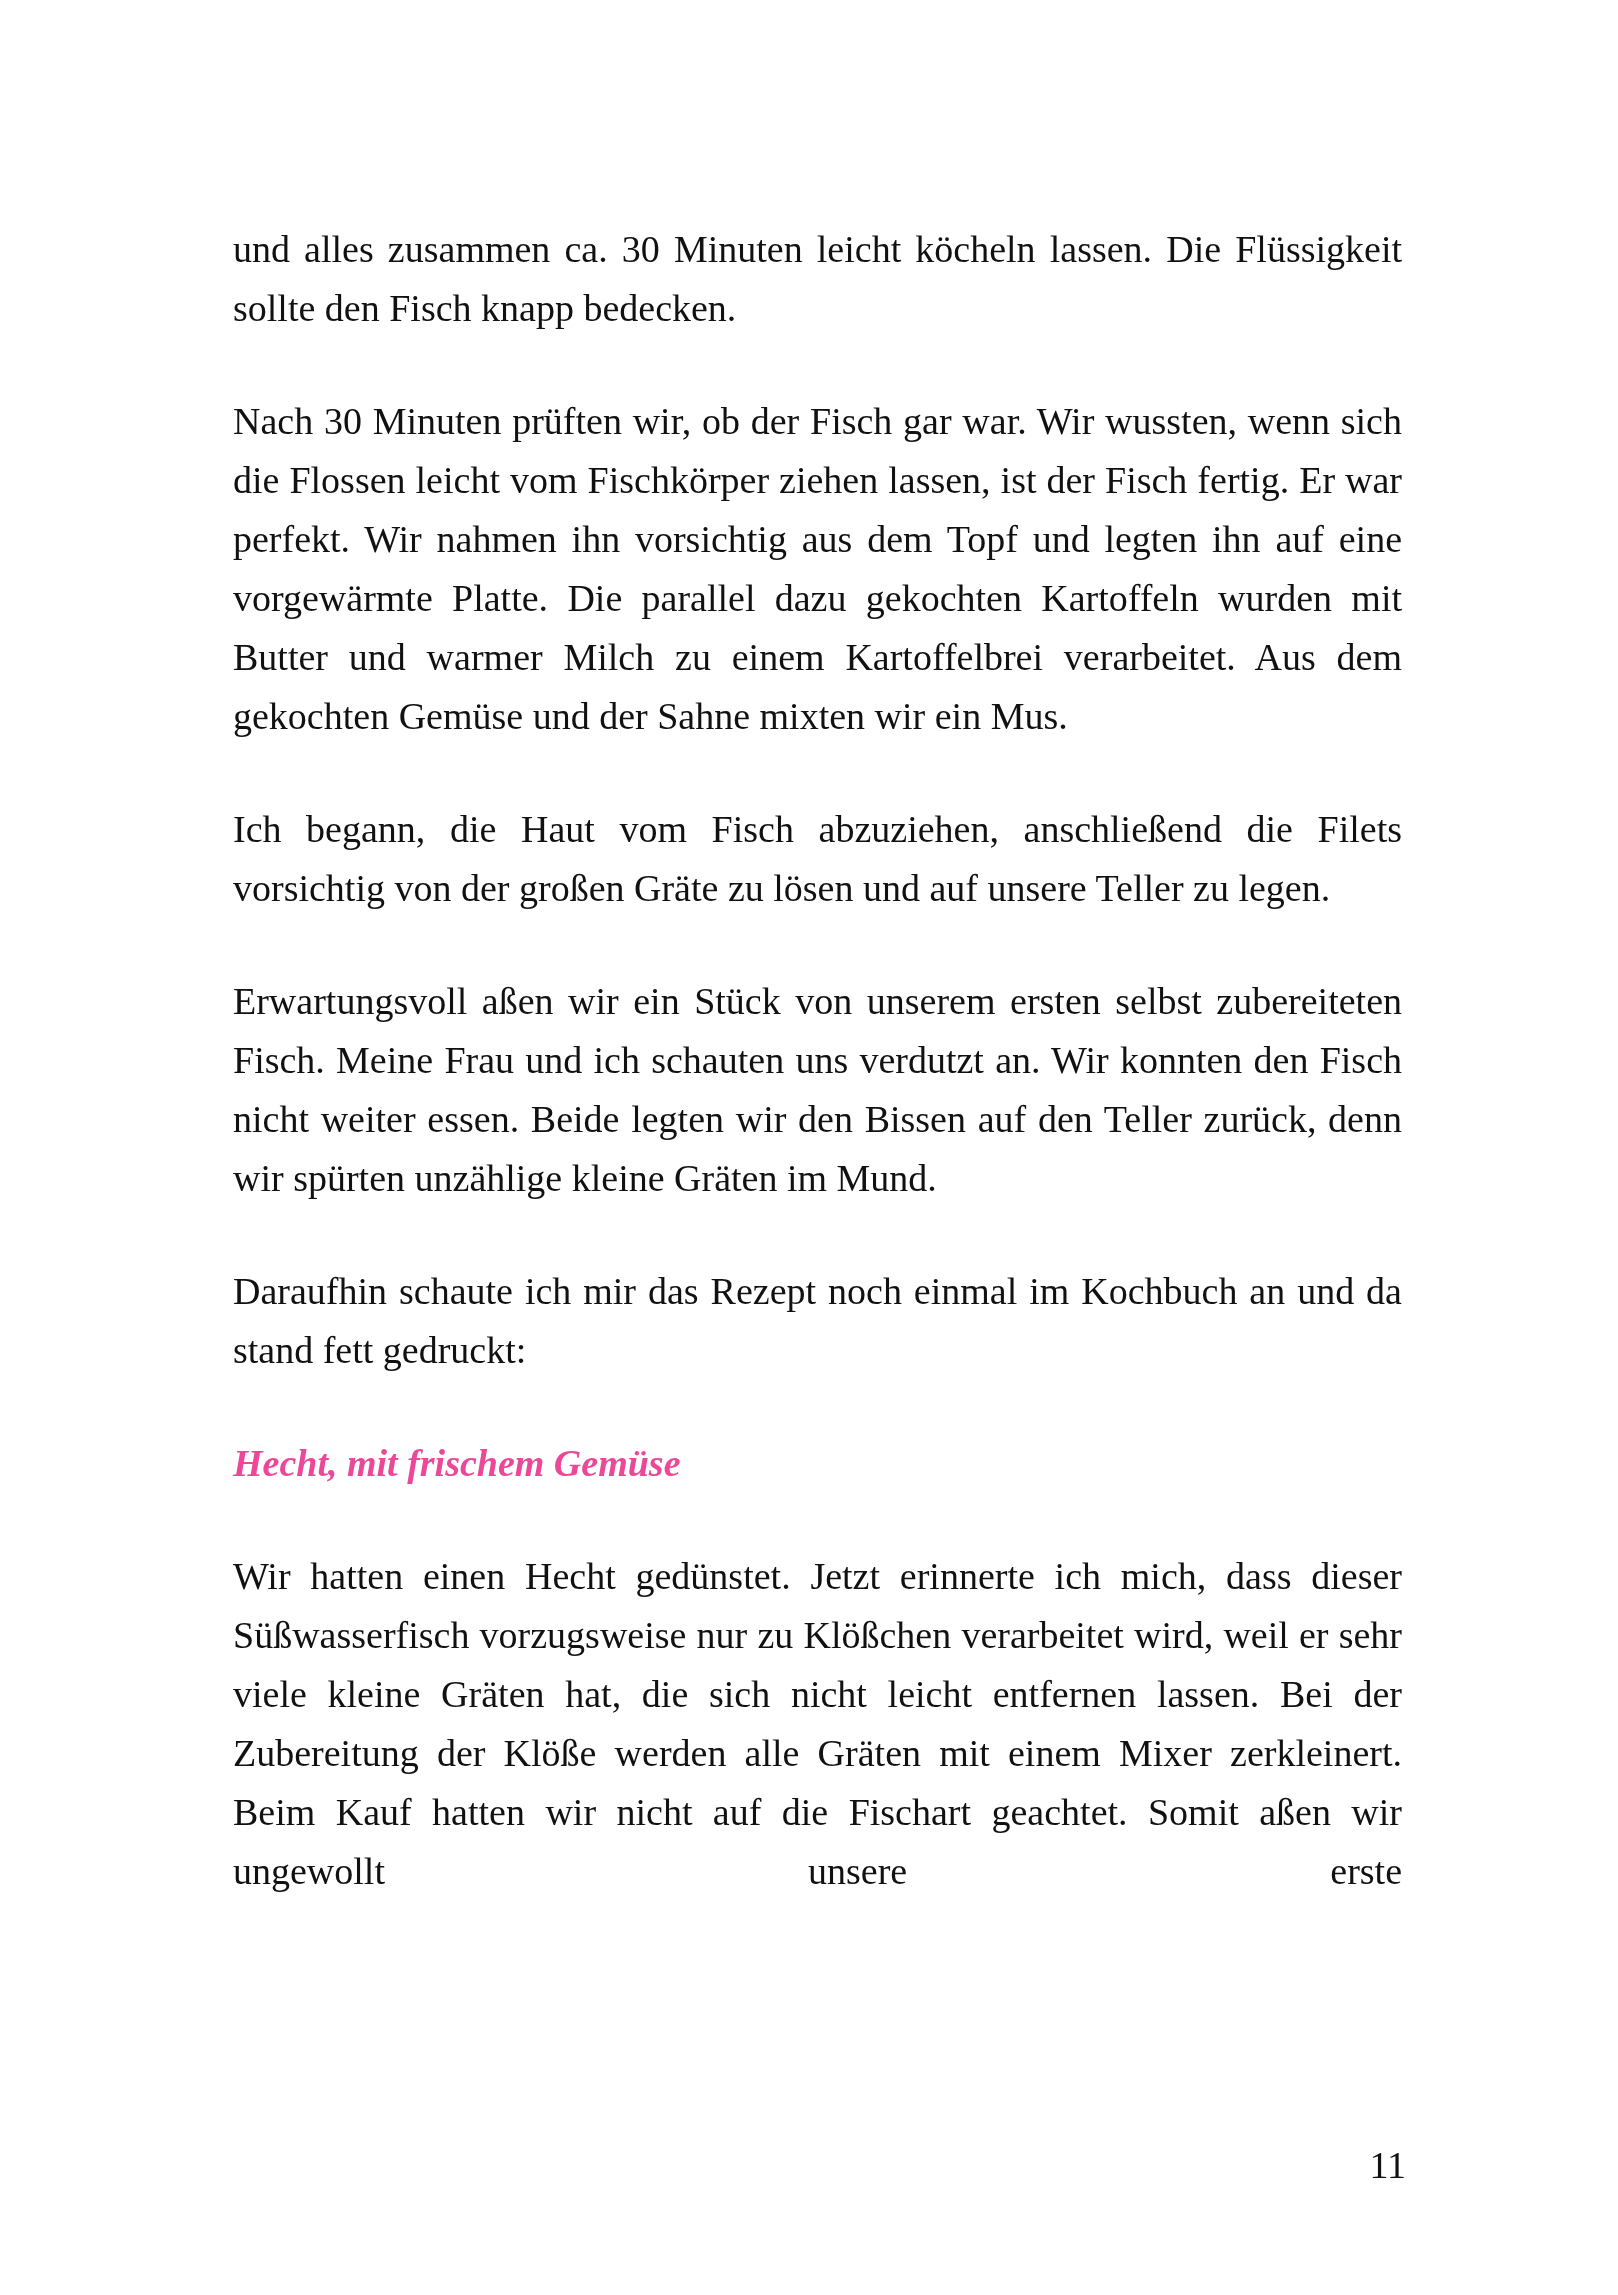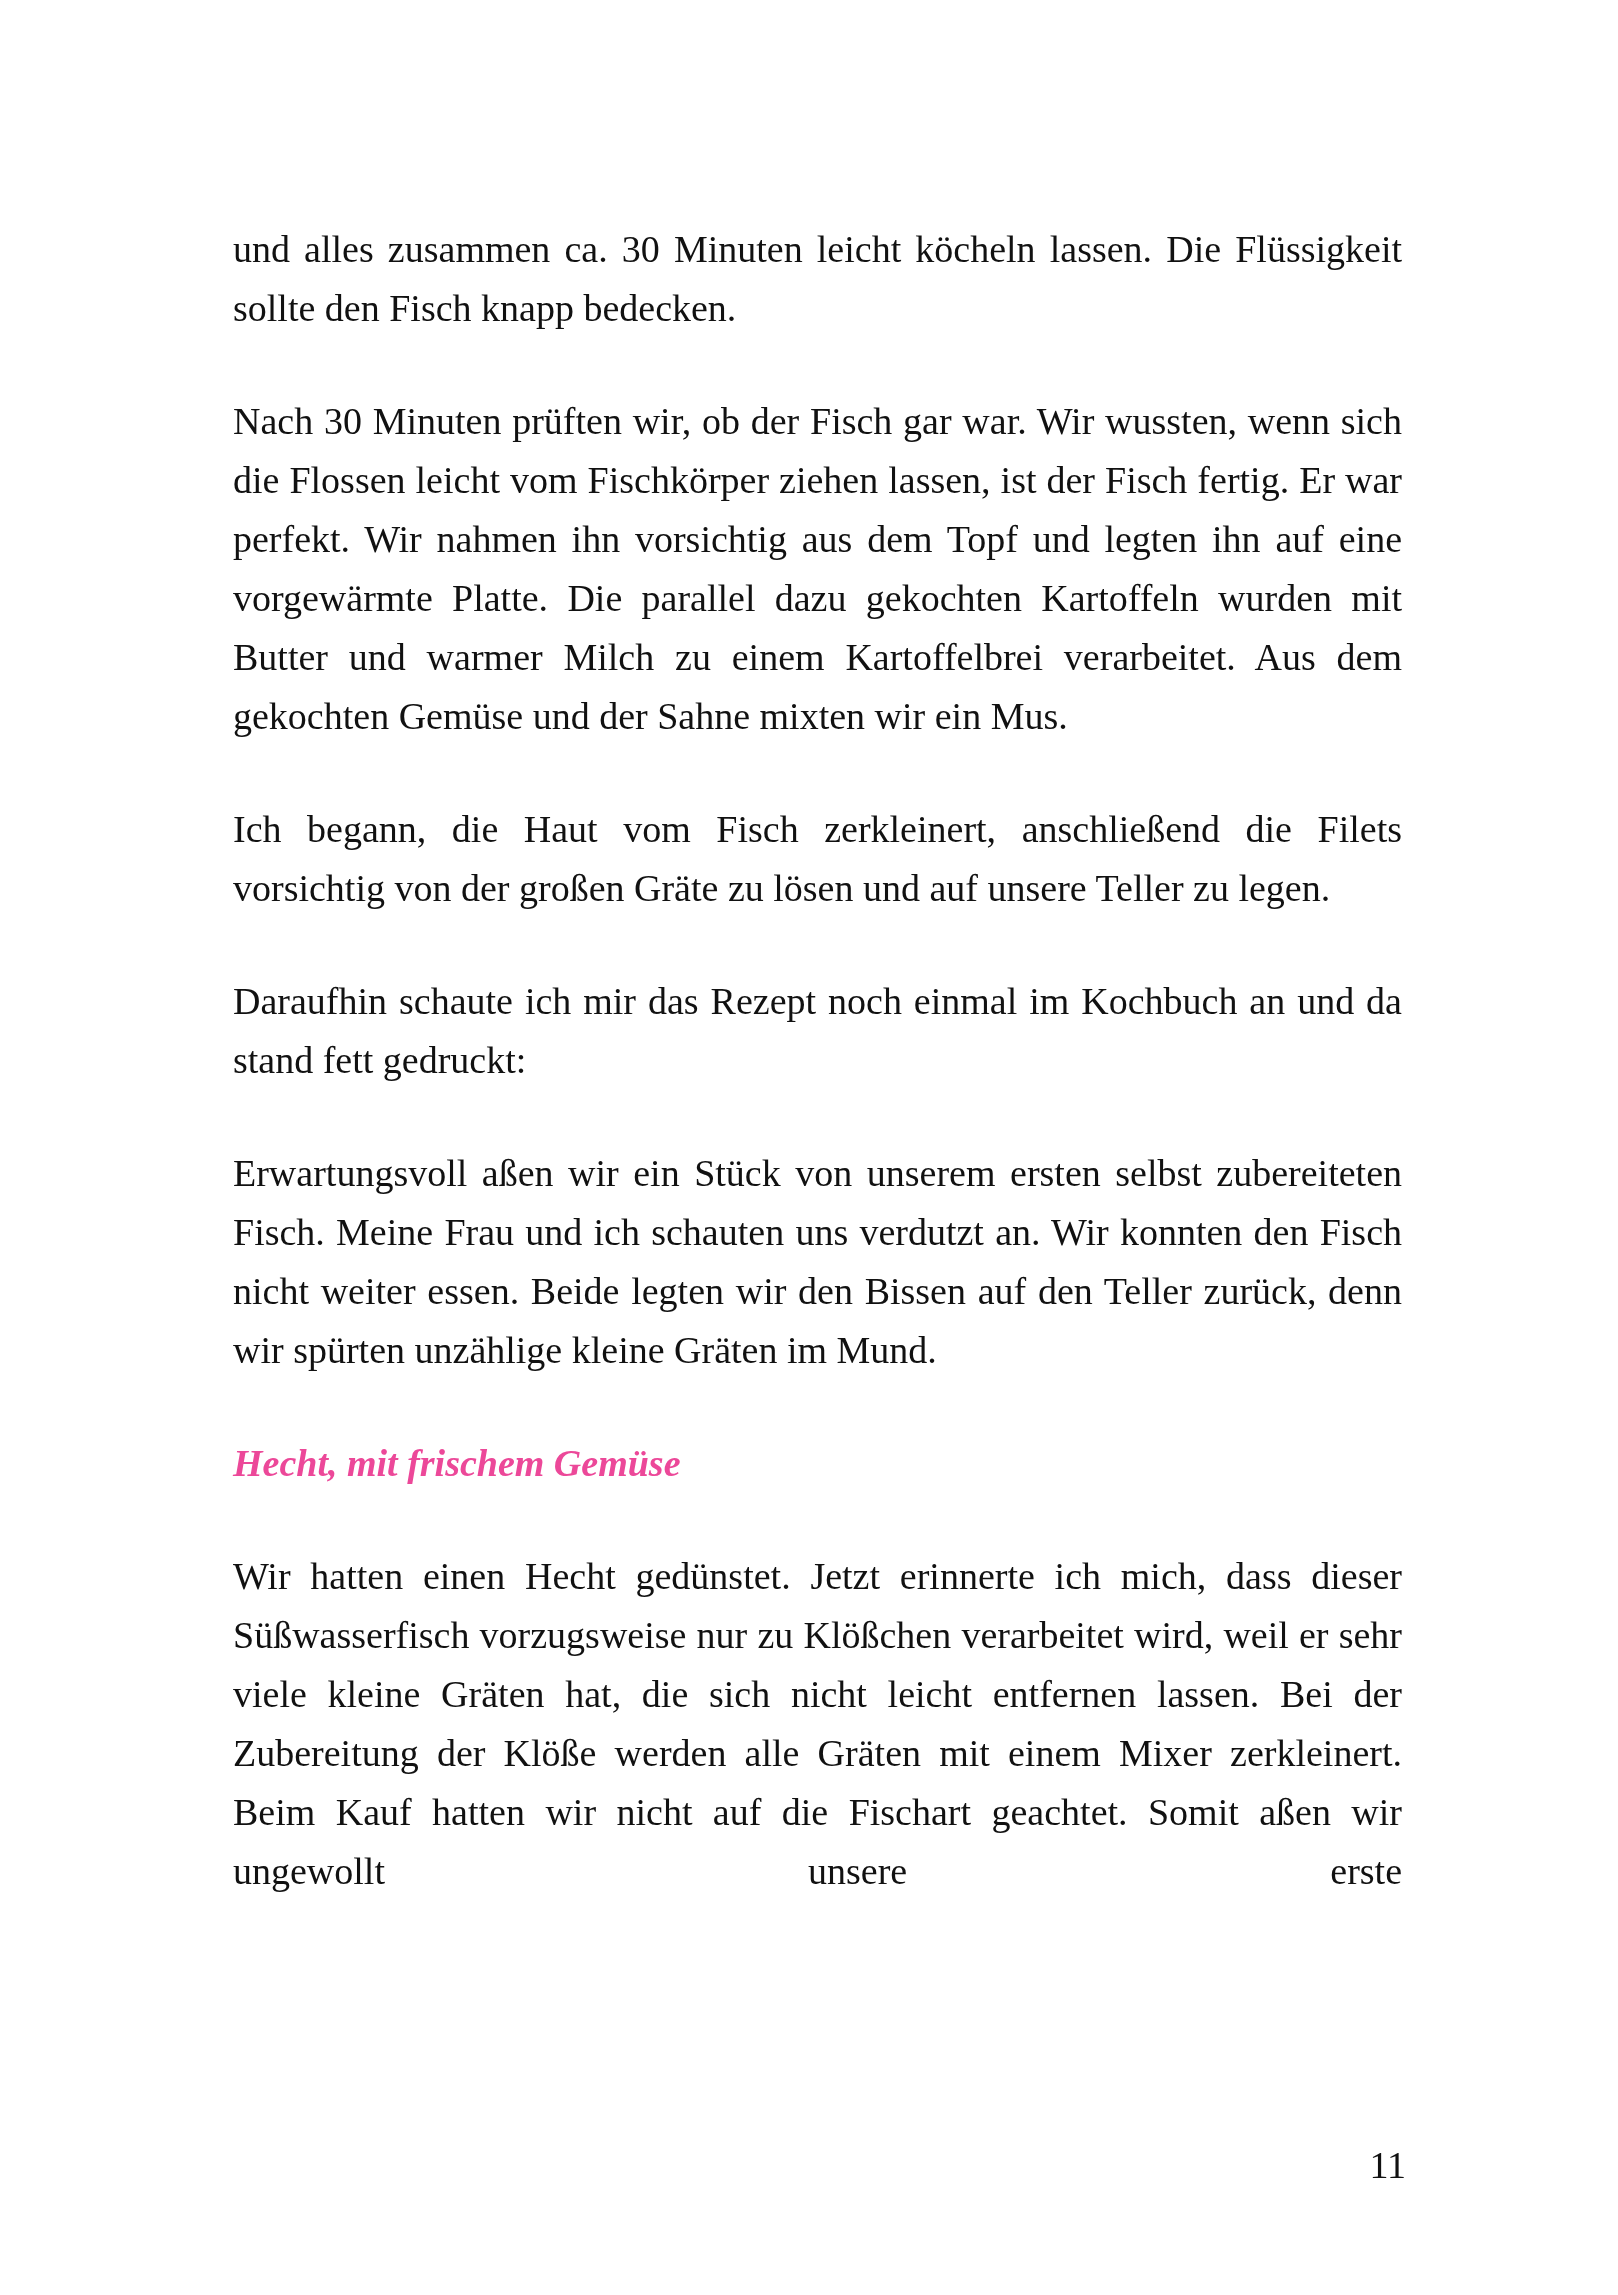--- a/index.html
+++ b/index.html
@@ -61,25 +61,25 @@
 <body>
 
 <div class="page">
 
   <div class="text-column">
 
     <p class="para">und alles zusammen ca. 30 Minuten leicht köcheln lassen. Die Flüssigkeit sollte den Fisch knapp bedecken.</p>
 
     <p class="para">Nach 30 Minuten prüften wir, ob der Fisch gar war. Wir wussten, wenn sich die Flossen leicht vom Fischkörper ziehen lassen, ist der Fisch fertig. Er war perfekt. Wir nahmen ihn vorsichtig aus dem Topf und legten ihn auf eine vorgewärmte Platte. Die parallel dazu gekochten Kartoffeln wurden mit Butter und warmer Milch zu einem Kartoffelbrei verarbeitet. Aus dem gekochten Gemüse und der Sahne mixten wir ein Mus.</p>
 
-    <p class="para">Ich begann, die Haut vom Fisch zerkleinert, anschließend die Filets vorsichtig von der großen Gräte zu lösen und auf unsere Teller zu legen.</p>
+    <p class="para">Ich begann, die Haut vom Fisch abzuziehen, anschließend die Filets vorsichtig von der großen Gräte zu lösen und auf unsere Teller zu legen.</p>
+
+    <p class="para">Erwartungsvoll aßen wir ein Stück von unserem ersten selbst zubereiteten Fisch. Meine Frau und ich schauten uns verdutzt an. Wir konnten den Fisch nicht weiter essen. Beide legten wir den Bissen auf den Teller zurück, denn wir spürten unzählige kleine Gräten im Mund.</p>
 
     <p class="para">Daraufhin schaute ich mir das Rezept noch einmal im Kochbuch an und da stand fett gedruckt:</p>
-
-    <p class="para">Erwartungsvoll aßen wir ein Stück von unserem ersten selbst zubereiteten Fisch. Meine Frau und ich schauten uns verdutzt an. Wir konnten den Fisch nicht weiter essen. Beide legten wir den Bissen auf den Teller zurück, denn wir spürten unzählige kleine Gräten im Mund.</p>
 
     <p class="recipe-heading">Hecht, mit frischem Gemüse</p>
 
     <p class="para continues">Wir hatten einen Hecht gedünstet. Jetzt erinnerte ich mich, dass dieser Süßwasserfisch vorzugsweise nur zu Klößchen verarbeitet wird, weil er sehr viele kleine Gräten hat, die sich nicht leicht entfernen lassen. Bei der Zubereitung der Klöße werden alle Gräten mit einem Mixer zerkleinert. Beim Kauf hatten wir nicht auf die Fischart geachtet. Somit aßen wir ungewollt unsere erste</p>
 
   </div>
 
   <div class="page-number">11</div>
 
 </div>

